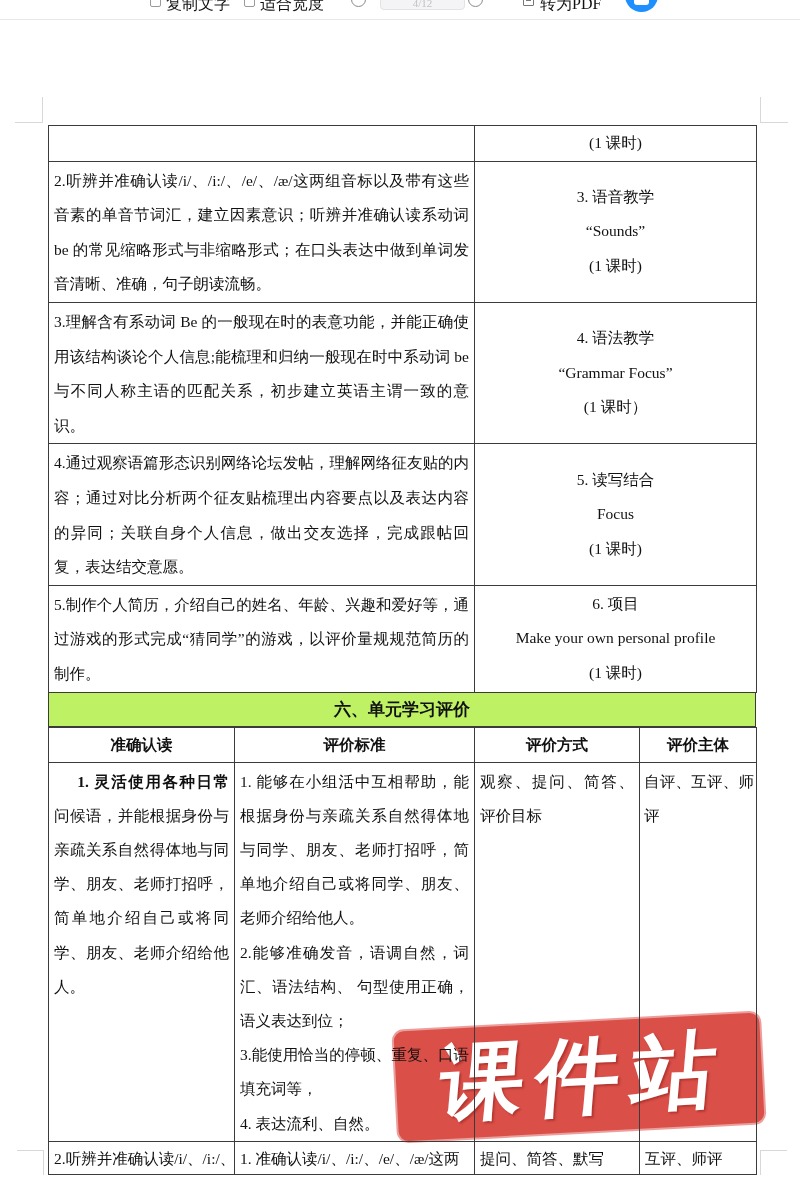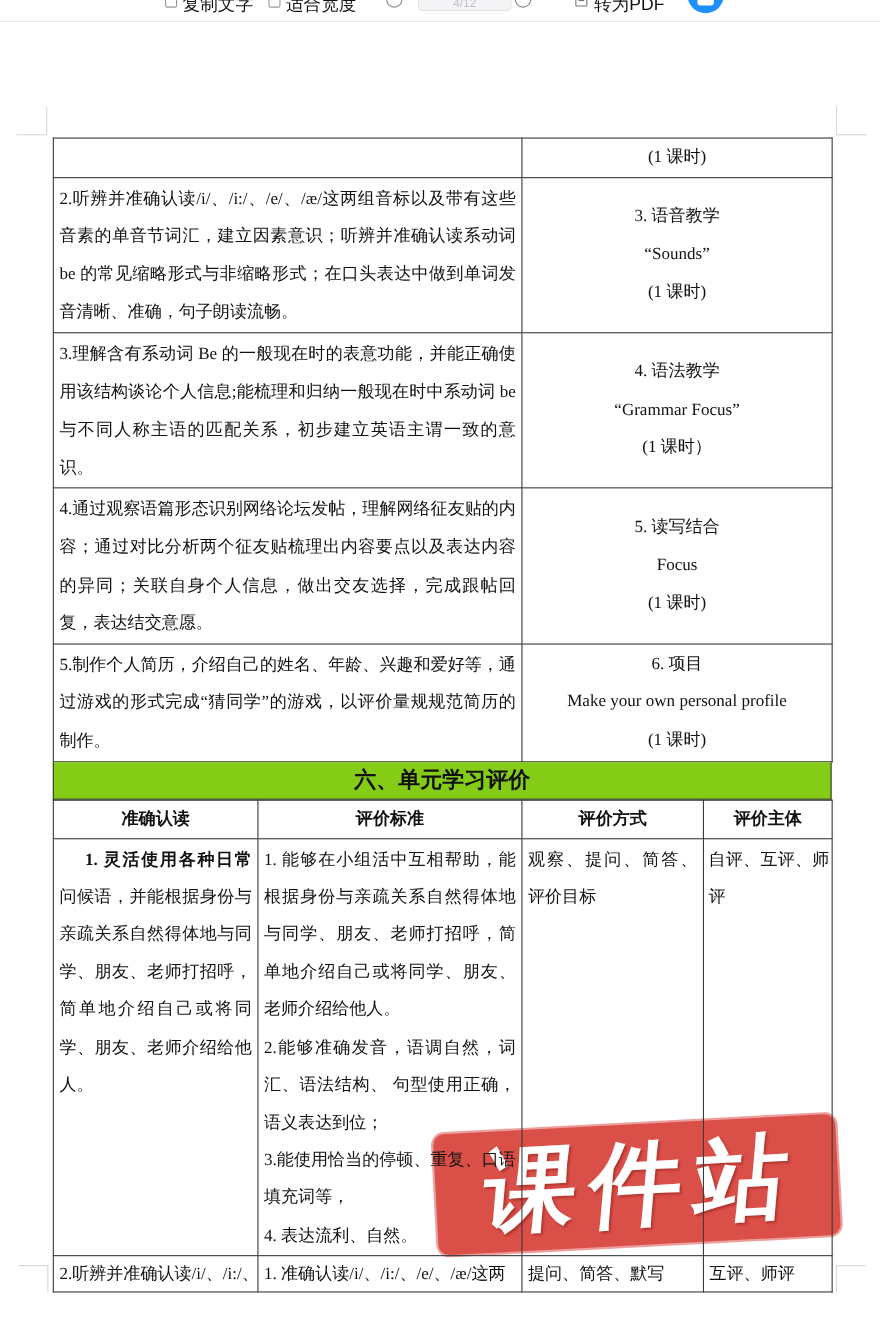--- a/index.html
+++ b/index.html
@@ -2,21 +2,21 @@
 <html><head>
 <meta charset="utf-8">
 <style>
   * { margin:0; padding:0; box-sizing:border-box; }
   html,body { width:800px; height:1200px; background:#ffffff; overflow:hidden; }
   body { font-family:"Liberation Serif","DejaVu Serif",serif; color:#111; position:relative; }
 
   
   .toolbar { position:absolute; left:0; top:0; width:800px; height:20px;
              background:#fff; border-bottom:1px solid #e8e8e8; overflow:hidden; z-index:5;
-             font-family:Liberation Sans, sans-serif; }
+             font-family:Liberation Serif, serif; }
   .tb-check { position:absolute; width:11px; height:11px; border:1px solid #9a9a9a;
               border-radius:2px; background:#fff; top:-4px; }
   .tb-label { position:absolute; top:-6px; }
   .tb-ring  { position:absolute; width:15px; height:15px; border:1.5px solid #8a8a8a;
               border-radius:50%; top:-8px; background:#fff; }
   .tb-box   { position:absolute; left:380px; top:-13px; width:85px; height:23px;
               background:#f4f4f6; border:1px solid #e3e3e5; border-radius:4px;
               color:#c2c2c6; font-size:11px; text-align:center; line-height:30px; }
   .tb-pdficon { position:absolute; left:523px; top:-7px; width:11px; height:13px;
                 border:1px solid #777; border-radius:1px; }
@@ -50,23 +50,23 @@
 
   .cell-text { padding:2px 5px 0 5px; line-height:34.6px; text-align:justify; }
   .cell-mid  { text-align:center; vertical-align:middle; line-height:34.6px; padding:0 4px; }
 
   .row-a td { height:33px; }
   .row-b td { height:139px; }
   .row-c td { height:109px; }
   .row-d td { height:131px; }
   .row-e td { height:104px;margin-top:32px; }
 
-  .green-row { width:708px; height:34px; background:#84cc16;
+  .green-row { width:708px; height:34px; background:#bef264;
                border-left:1px solid #3b3b3b; border-right:1px solid #3b3b3b; border-bottom:1px solid #3b3b3b;
-               text-align:center; font-weight:bold; line-height:33px; font-size:20px; }
+               text-align:center; font-weight:bold; line-height:33px; font-size:17px; }
 
   .eval { margin-top:0; }
   .eval-head td { height:35px; text-align:center; vertical-align:middle; font-weight:bold; line-height:20px; }
   .eval-big td { height:376px; }
   .eval-big .cell-text { line-height:34.2px; }
   .eval-big p { margin:0; text-align:justify; }
   .goal-indent { text-indent:1.5em; }
   .eval-last td { height:33px;margin-top:21px; }
   .eval-last .cell-text { line-height:26px; padding-top:4px; white-space:nowrap; }
 </style>

